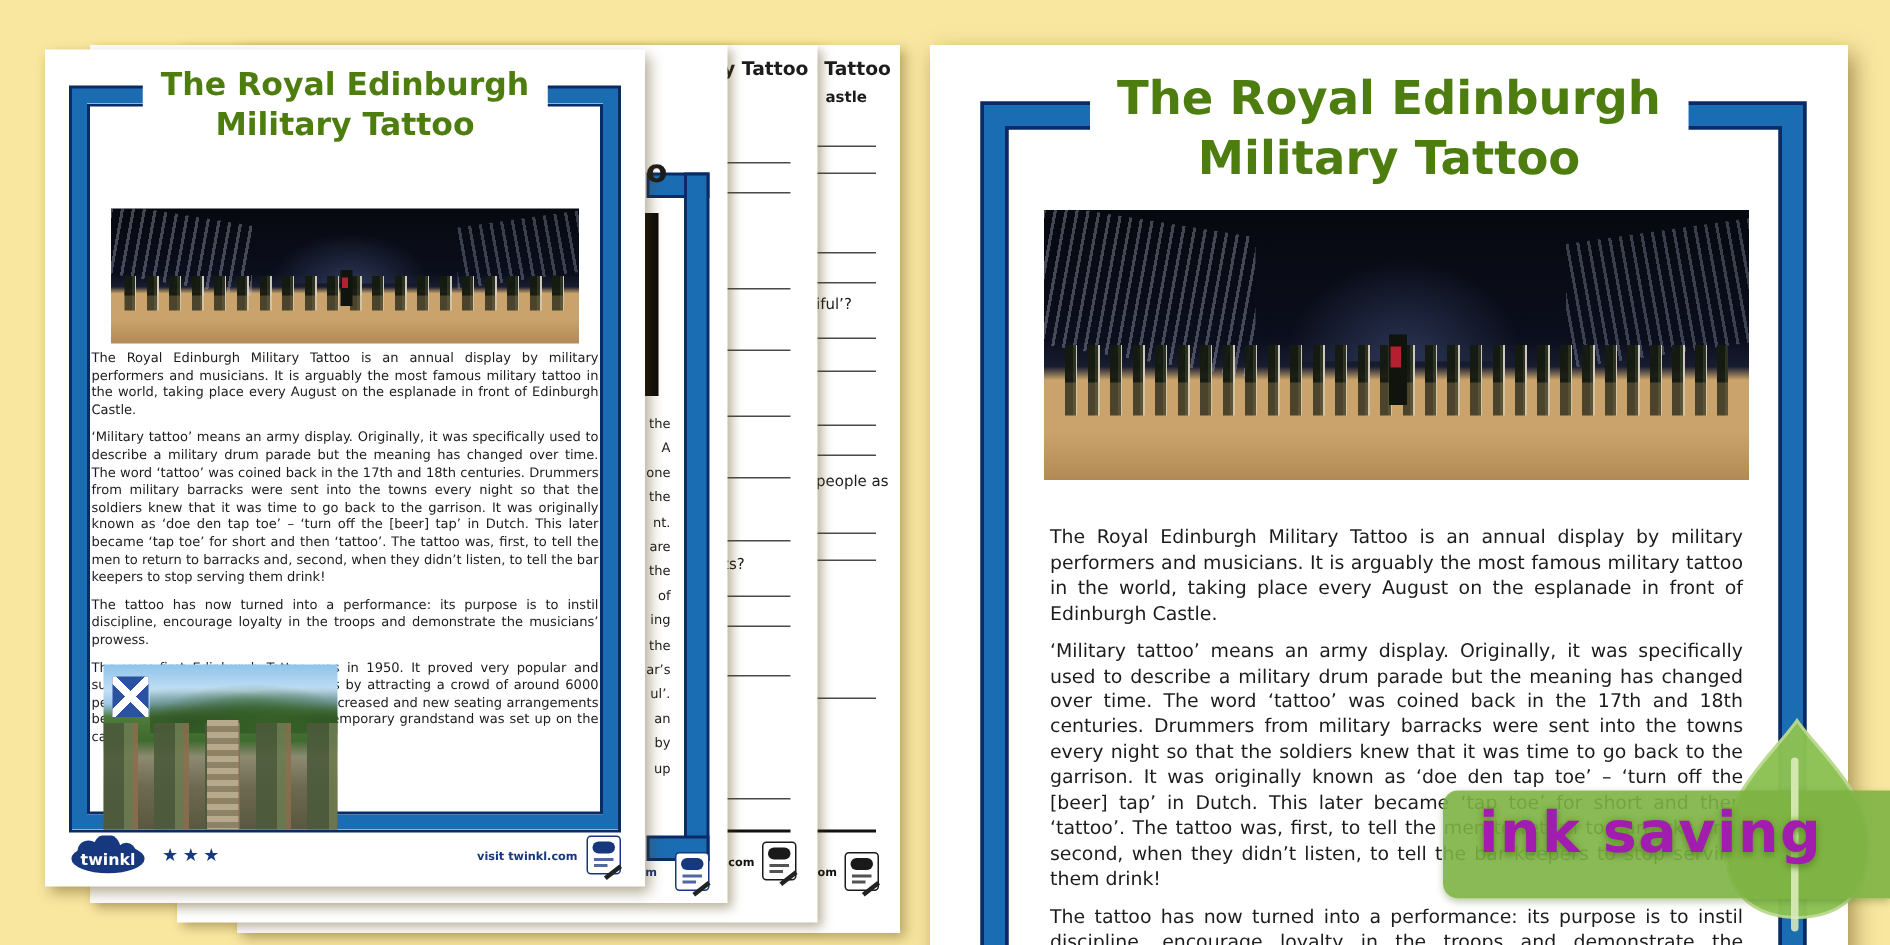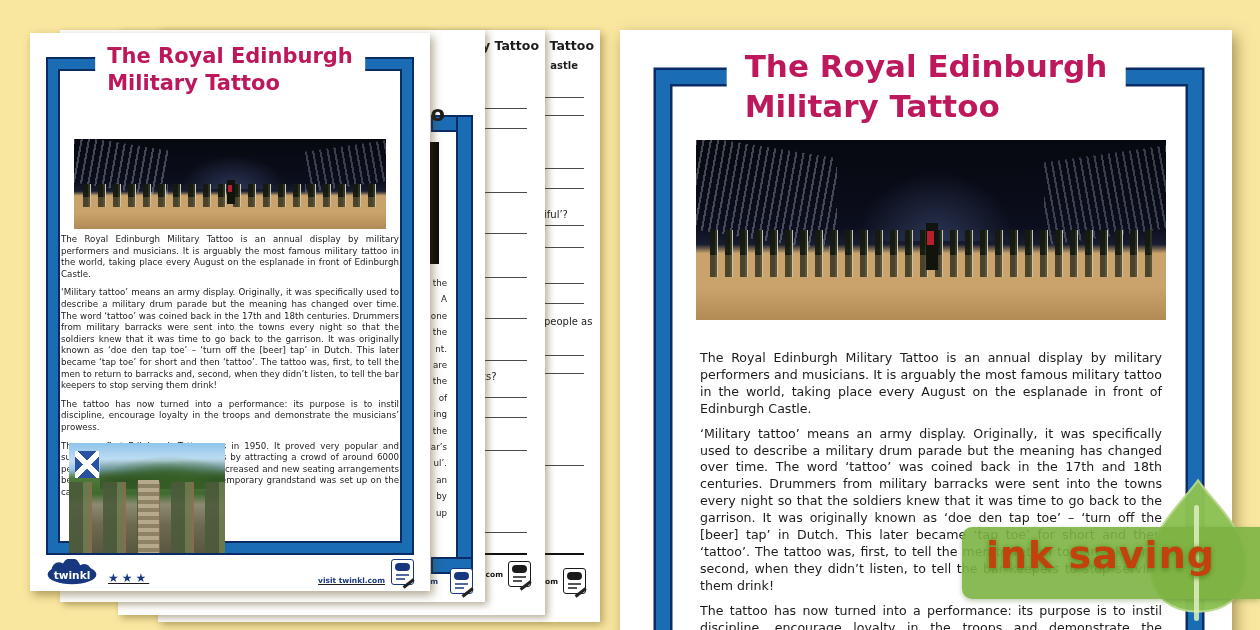--- a/index.html
+++ b/index.html
@@ -10,21 +10,21 @@
   html,body{width:1260px;height:630px;overflow:hidden;}
   body{background:var(--bg);font-family:"DejaVu Sans",sans-serif;color:var(--ink);}
   .canvas{position:relative;width:1260px;height:630px;overflow:hidden;}
   .page{position:absolute;background:#fff;overflow:hidden;}
   .shadow{box-shadow:3px 4px 9px rgba(80,60,10,.45);}
 
   
   .frame{position:absolute;border:10px solid var(--blue);
          box-shadow:0 0 0 2px var(--navy), inset 0 0 0 2px var(--navy);z-index:1;}
   .doc-title{position:absolute;left:50%;transform:translateX(-50%);background:#fff;
-             text-align:left;font-weight:bold;color:#be185d;z-index:3;white-space:nowrap;}
+             text-align:center;font-weight:bold;color:#4d7c0f;z-index:3;white-space:nowrap;}
 
   
   .page1{left:30px;top:33px;width:400px;height:558px;z-index:6;}
   .page1 .frame{left:18px;right:18px;top:26px;bottom:38px;}
   .page1 .doc-title{top:10px;font-size:21px;line-height:27px;padding:0 12px;}
   .page1 .body-text{position:absolute;left:31px;right:31px;top:201px;z-index:2;
                     font-size:8.7px;line-height:11.6px;text-align:justify;}
   .body-text p{margin-bottom:7px;}
   .photo{position:relative;overflow:hidden;}
   .photo-night{position:absolute;z-index:2;background:
@@ -51,21 +51,21 @@
       radial-gradient(ellipse at 55% 70%,#3a6629 0%,transparent 65%),
       radial-gradient(ellipse at 88% 75%,#2c5120 0%,transparent 60%);}
   .pd-band{position:absolute;left:0;right:0;top:36%;bottom:0;opacity:.9;background:
       repeating-linear-gradient(90deg,#4b5a3a 0 14px,#6c7b50 14px 20px,#8a6e4e 20px 23px,rgba(0,0,0,0) 23px 34px);}
   .pd-path{position:absolute;left:44%;top:34%;width:14%;bottom:0;background:
       repeating-linear-gradient(180deg,#b7a98c 0 4px,#8d8166 4px 8px);}
   .float-r{float:right;margin:2px 0 3px 8px;}
 
   
   .pg-footer{position:absolute;left:16px;right:16px;bottom:6px;height:30px;z-index:3;
-             display:flex;align-items:flex-end;text-decoration:underline;}
+             display:flex;align-items:center;}
   .logo{width:52px;height:26px;color:var(--brand);}
   .stars{color:var(--brand);font-size:12px;letter-spacing:3px;margin-left:10px;}
   .page-info{position:absolute;left:0;right:0;text-align:center;font-size:7.5px;color:#333;}
   .visit{margin-left:auto;font-size:7.5px;font-weight:bold;color:var(--brand);margin-right:6px;}
   .stamp{width:23px;height:26px;border:1.5px solid var(--brand);border-radius:3px;position:relative;background:#fff;}
   .stamp .stamp-cloud{position:absolute;left:3px;top:3px;right:3px;height:8px;border-radius:5px;background:var(--brand);}
   .stamp .stamp-line{position:absolute;left:4px;top:14px;right:4px;height:1.5px;background:var(--brand);opacity:.75;}
   .stamp .stamp-line.short{top:18px;right:8px;}
   .stamp .stamp-pencil{position:absolute;right:-2px;bottom:0px;width:13px;height:2.5px;background:#222;transform:rotate(-38deg);}
   .stamp.bw{border-color:#1a1a1a;}
@@ -107,40 +107,40 @@
   .pageR .body-text{position:absolute;left:80px;right:70px;top:320px;z-index:2;
                     font-size:12.6px;line-height:16.9px;text-align:justify;}
   .pageR .body-text p{margin-bottom:8px;}
 
   
   .leaf-wrap{position:absolute;left:1148px;top:478px;width:100px;height:136px;z-index:8;}
   .badge-rect{position:absolute;left:962px;top:527px;width:298px;height:72px;z-index:9;
               background:rgba(125,178,66,.9);border-radius:10px 0 0 10px;
               box-shadow:0 2px 5px rgba(70,110,30,.35);}
   .ink-label{position:absolute;left:986px;top:533px;z-index:11;font-size:38px;font-weight:bold;
-             letter-spacing:1px;color:#c2410c;
+             letter-spacing:1px;color:#a21caf;
              text-shadow:0 0 5px rgba(110,160,50,.95),0 2px 4px rgba(80,130,35,.8);}
   .eco-label{position:absolute;left:1158px;top:536px;z-index:11;font-size:41px;font-weight:bold;color:#fff;
              text-shadow:0 2px 3px rgba(80,120,40,.6);}
   .leaf-stem{position:absolute;left:1194px;top:505px;width:5px;height:116px;z-index:10;
              background:rgba(222,238,190,.85);border-radius:3px;}
 </style>
 </head>
 <body>
 
 <div class="canvas">
 
   <section class="page page4">
     <span class="q-title">ry Tattoo</span>
     <span class="q-sub">astle</span>
     <i class="ln" style="top:67px"></i>
     <i class="ln" style="top:85px"></i>
     <i class="ln" style="top:138px"></i>
     <i class="ln" style="top:158px"></i>
-    <span class="q-frag" style="top:179px;left:386px">iful’?</span>
+    <span class="q-frag" style="top:168px;left:386px">iful’?</span>
     <i class="ln" style="top:195px"></i>
     <i class="ln" style="top:217px"></i>
     <i class="ln" style="top:253px"></i>
     <i class="ln" style="top:273px"></i>
     <span class="q-frag" style="top:286px;left:386px">people as</span>
     <i class="ln" style="top:325px"></i>
     <i class="ln" style="top:343px"></i>
     <i class="ln" style="top:435px"></i>
     <i class="q-footline"></i>
     <div class="q-footer">

